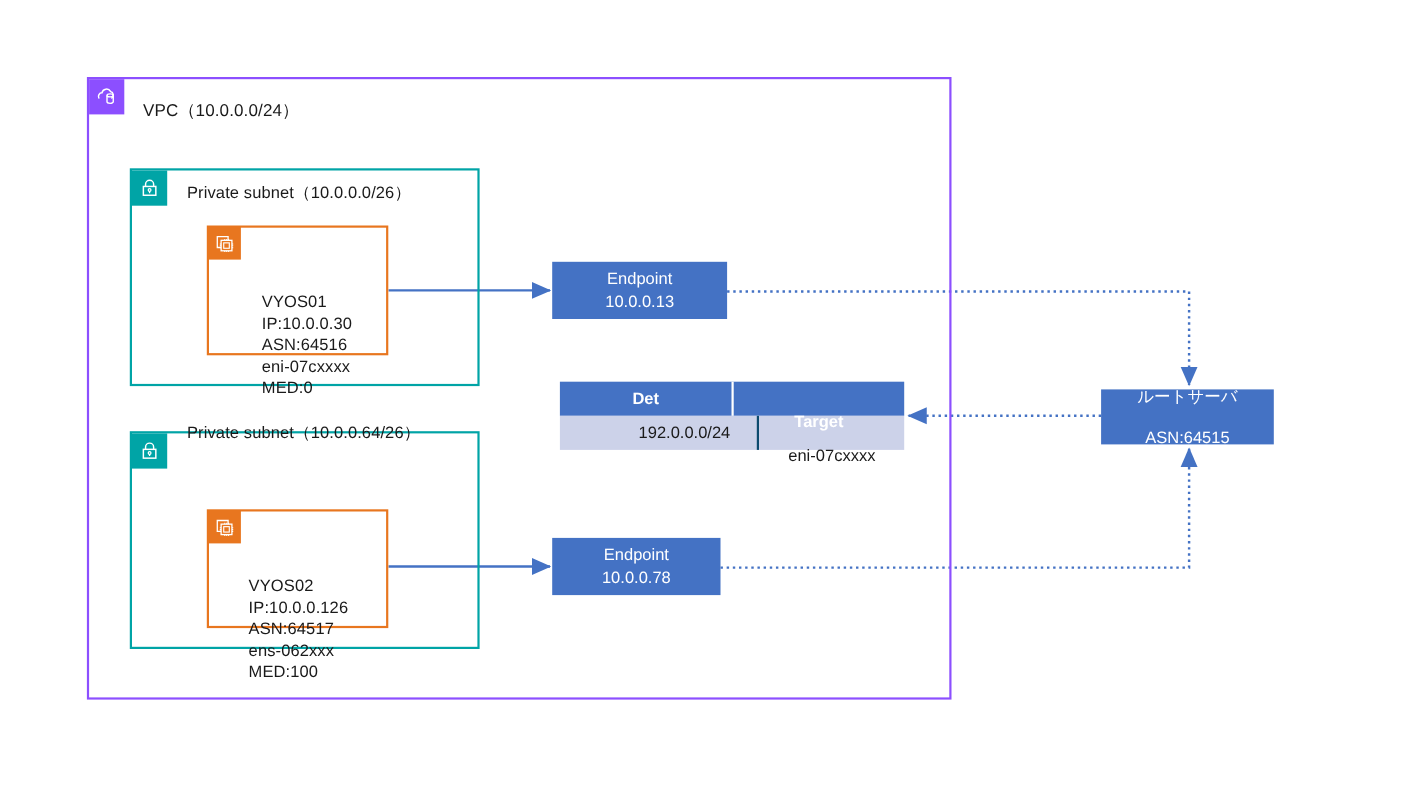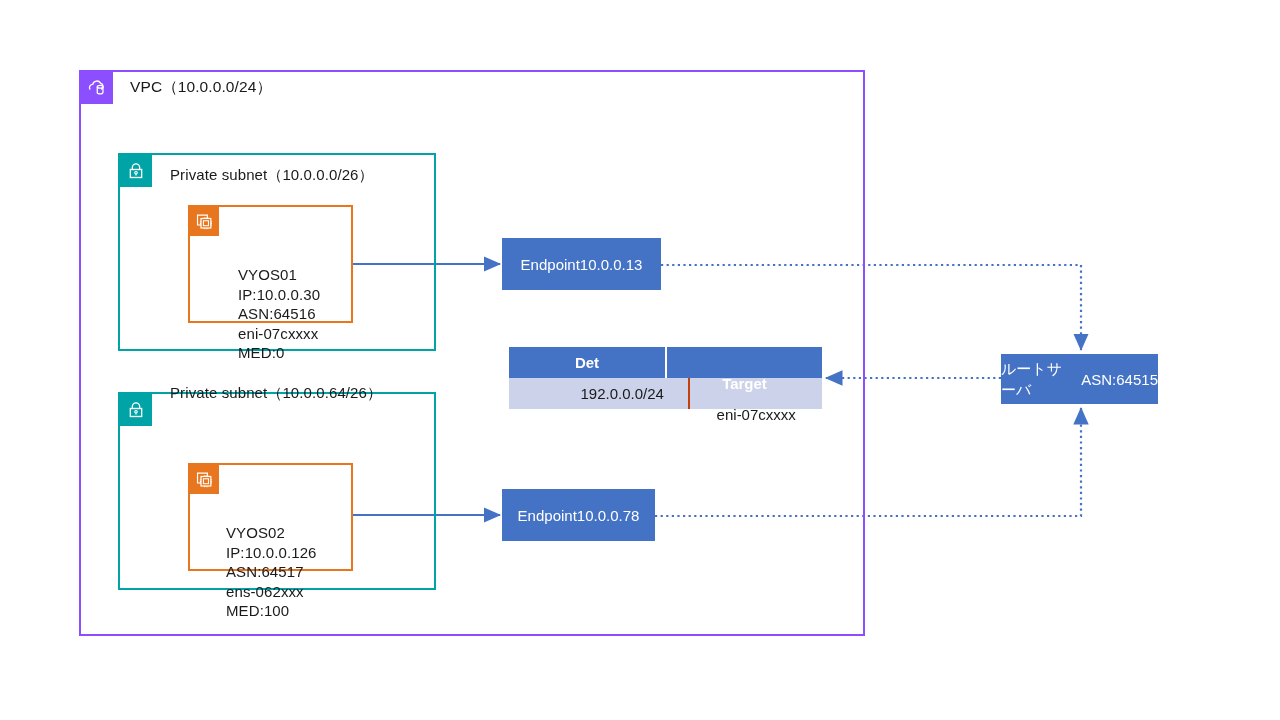--- a/index.html
+++ b/index.html
@@ -3,21 +3,21 @@
 <meta charset="utf-8">
 <style>
   html,body{margin:0;padding:0;background:#ffffff;}
   body{width:1280px;height:720px;position:relative;overflow:hidden;
        font-family:"Liberation Sans","DejaVu Sans",sans-serif;color:#1a1a1a;}
   .abs{position:absolute;box-sizing:border-box;}
 
   
   #vpc-frame{left:79px;top:70px;width:786px;height:566px;border:2px solid #8c4fff;background:transparent;}
   #vpc-icon{left:81px;top:72px;width:32px;height:32px;background:#8c4fff;display:flex;align-items:center;justify-content:center;}
-  #vpc-label{left:130px;top:77px;font-size:15.5px;white-space:nowrap;letter-spacing:.1px;}
+  #vpc-label{left:130px;top:90px;font-size:15.5px;white-space:nowrap;letter-spacing:.1px;}
 
   
   .subnet{border:2px solid #00a4a6;background:transparent;}
   .subnet-icon{width:32px;height:32px;background:#00a4a6;display:flex;align-items:center;justify-content:center;}
   .subnet-label{font-size:15px;white-space:nowrap;letter-spacing:.1px;}
   #subnet1{left:118px;top:153px;width:318px;height:198px;}
   #subnet1-icon{left:120px;top:155px;}
   #subnet1-label{left:170px;top:166px;}
   #subnet2{left:118px;top:392px;width:318px;height:198px;}
   #subnet2-icon{left:120px;top:394px;}
@@ -28,35 +28,35 @@
   .inst-icon{width:30px;height:30px;background:#e8761f;display:flex;align-items:center;justify-content:center;}
   .inst-text{font-size:15px;line-height:19.6px;white-space:pre;letter-spacing:.1px;margin-top:48px;}
   #inst1{left:188px;top:205px;width:165px;height:118px;}
   #inst1-icon{left:189px;top:206px;}
   #inst1-text{left:238px;top:217px;}
   #inst2{left:188px;top:463px;width:165px;height:108px;}
   #inst2-icon{left:189px;top:464px;}
   #inst2-text{left:226px;top:475px;}
 
   
-  .bluebox{background:#4472c4;color:#ffffff;display:flex;flex-direction:row;
+  .bluebox{background:#4472c4;color:#ffffff;display:flex;flex-direction:column;
            align-items:center;justify-content:center;font-size:15px;line-height:21px;}
   #ep1{left:502px;top:238px;width:159px;height:52px;}
   #ep2{left:502px;top:489px;width:153px;height:52px;}
   #route-server{left:1001px;top:354px;width:157px;height:50px;gap:17px;}
 
   
   #route-table{left:509px;top:347px;width:313px;height:62px;}
   #route-table .rt-row{display:flex;width:100%;}
   #route-table .rt-head{height:31px;background:#4472c4;color:#fff;font-weight:bold;font-size:15px;justify-content:center;}
   #route-table .rt-body{height:31px;background:#ccd2e9;color:#1a1a1a;font-size:15px;}
   #route-table .rt-c0{width:157px;display:flex;align-items:center;justify-content:center;}
   #route-table .rt-c1{width:156px;display:flex;align-items:center;justify-content:center;margin-top:36px;}
   #route-table .rt-head .rt-c0{border-right:2px solid #fff;}
-  #route-table .rt-body .rt-c0{border-right:2px solid #c2410c;padding-left:47px;}
+  #route-table .rt-body .rt-c0{border-right:2px solid #0c4a6e;padding-left:47px;}
 
   
   svg.conn{position:absolute;left:0;top:0;width:1280px;height:720px;overflow:visible;}
 </style>
 </head>
 <body>
 
 <svg class="conn">
   <defs>
     <marker id="arrow-solid" markerWidth="9" markerHeight="9" refX="7.5" refY="4.5" orient="auto">

